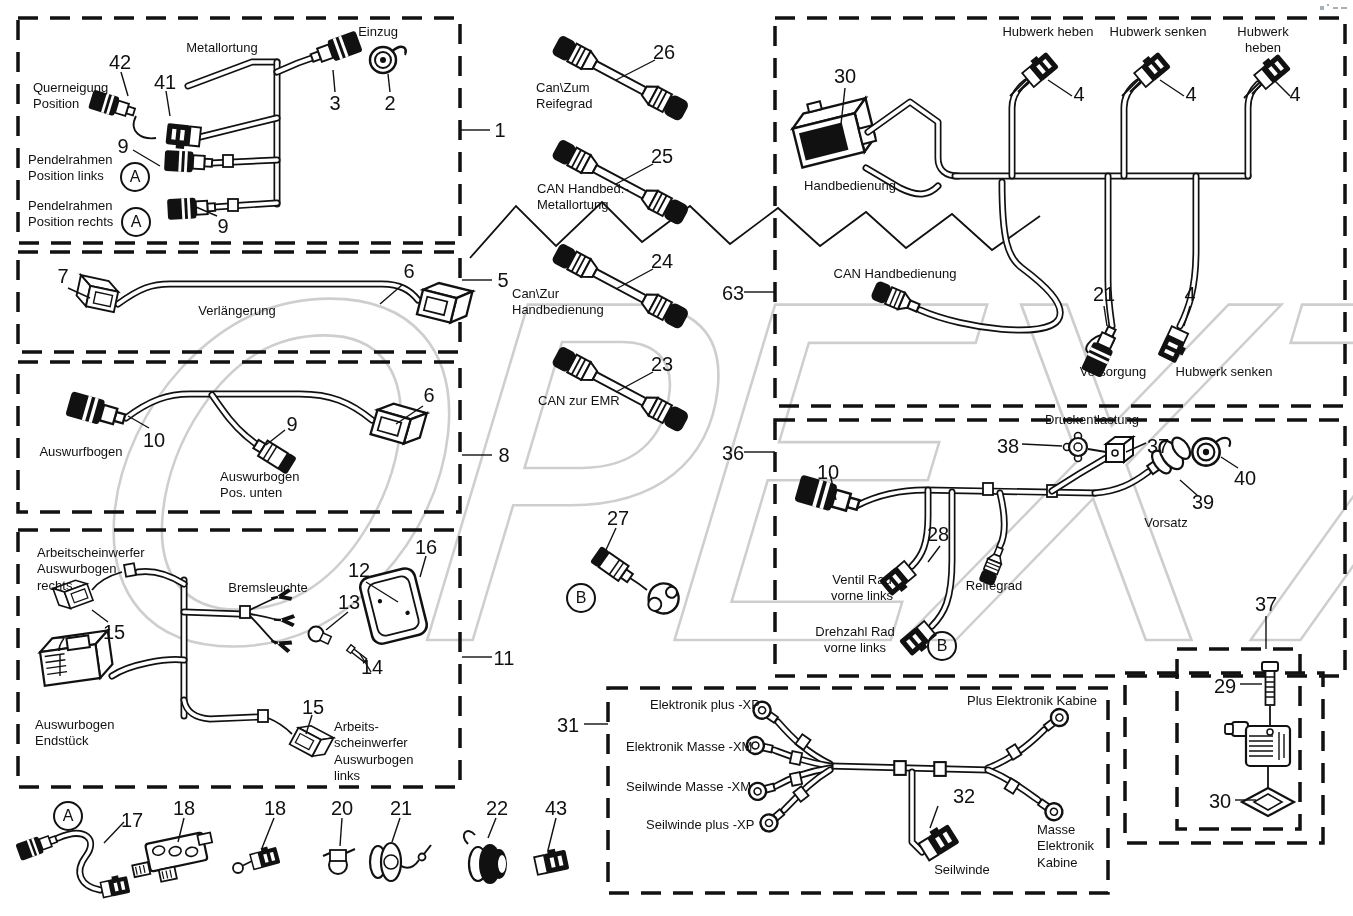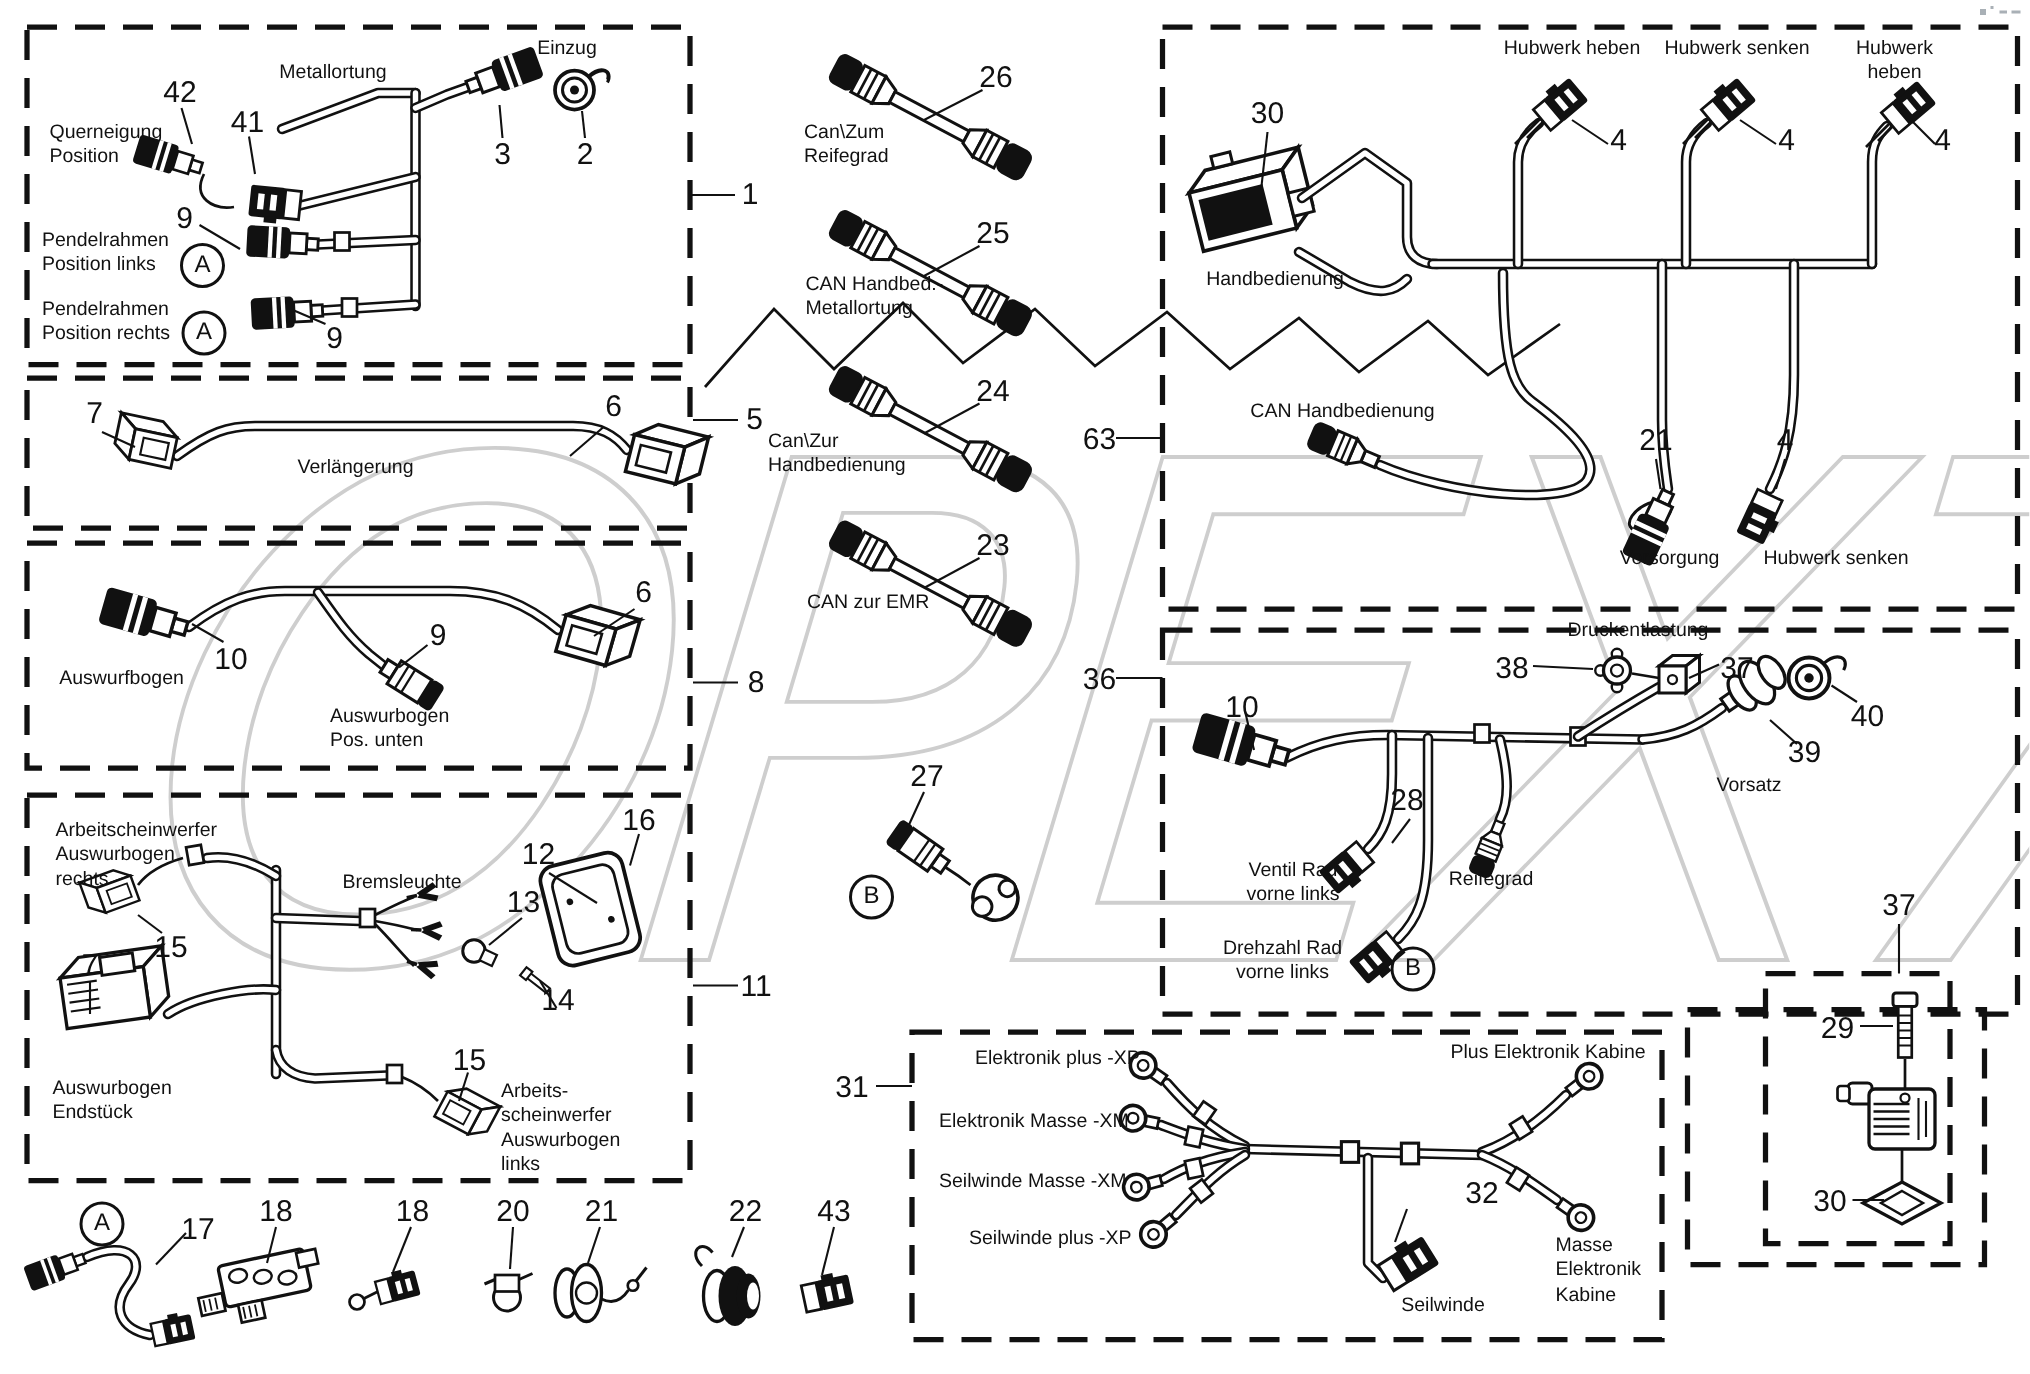--- a/index.html
+++ b/index.html
@@ -561,21 +561,21 @@
 <div class="num" style="left:733px;top:443px">36</div>
 
 <div class="lbl" style="left:650px;top:697px">Elektronik plus -XP</div>
 <div class="lbl" style="left:626px;top:739px">Elektronik Masse -XM</div>
 <div class="lbl" style="left:626px;top:779px">Seilwinde Masse -XM</div>
 <div class="lbl" style="left:646px;top:817px">Seilwinde plus -XP</div>
 <div class="lbl" style="left:967px;top:693px">Plus Elektronik Kabine</div>
 <div class="lbl" style="left:1037px;top:822px">Masse
 Elektronik
 Kabine</div>
-<div class="num" style="left:988px;top:786px">32</div>
+<div class="num" style="left:964px;top:786px">32</div>
 <div class="lbl ctr" style="left:962px;top:862px">Seilwinde</div>
 <div class="num" style="left:568px;top:715px">31</div>
 
 <div class="num" style="left:1266px;top:594px">37</div>
 <div class="num" style="left:1225px;top:676px">29</div>
 <div class="num" style="left:1220px;top:791px">30</div>
 
 <div class="circ" style="left:68px;top:816px">A</div>
 <div class="num" style="left:132px;top:810px">17</div>
 <div class="num" style="left:184px;top:798px">18</div>

